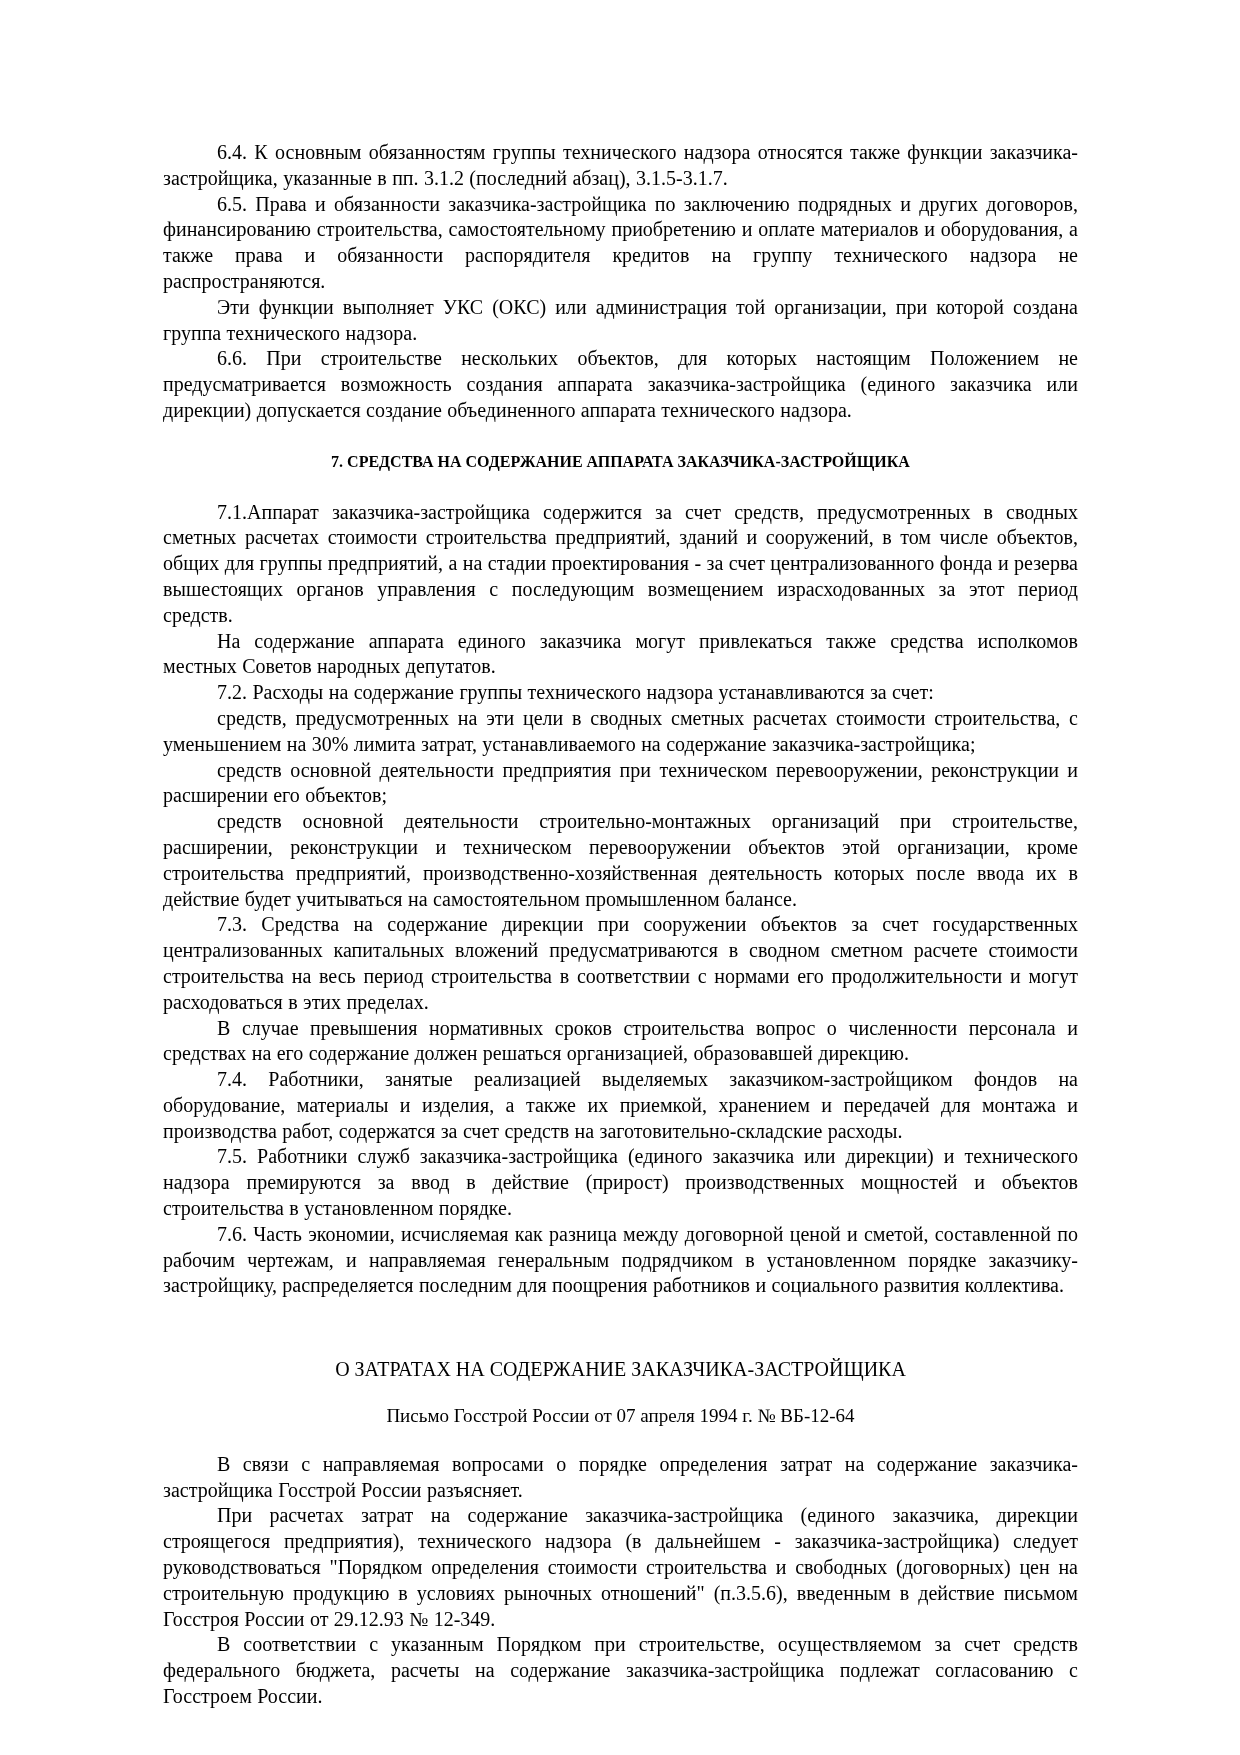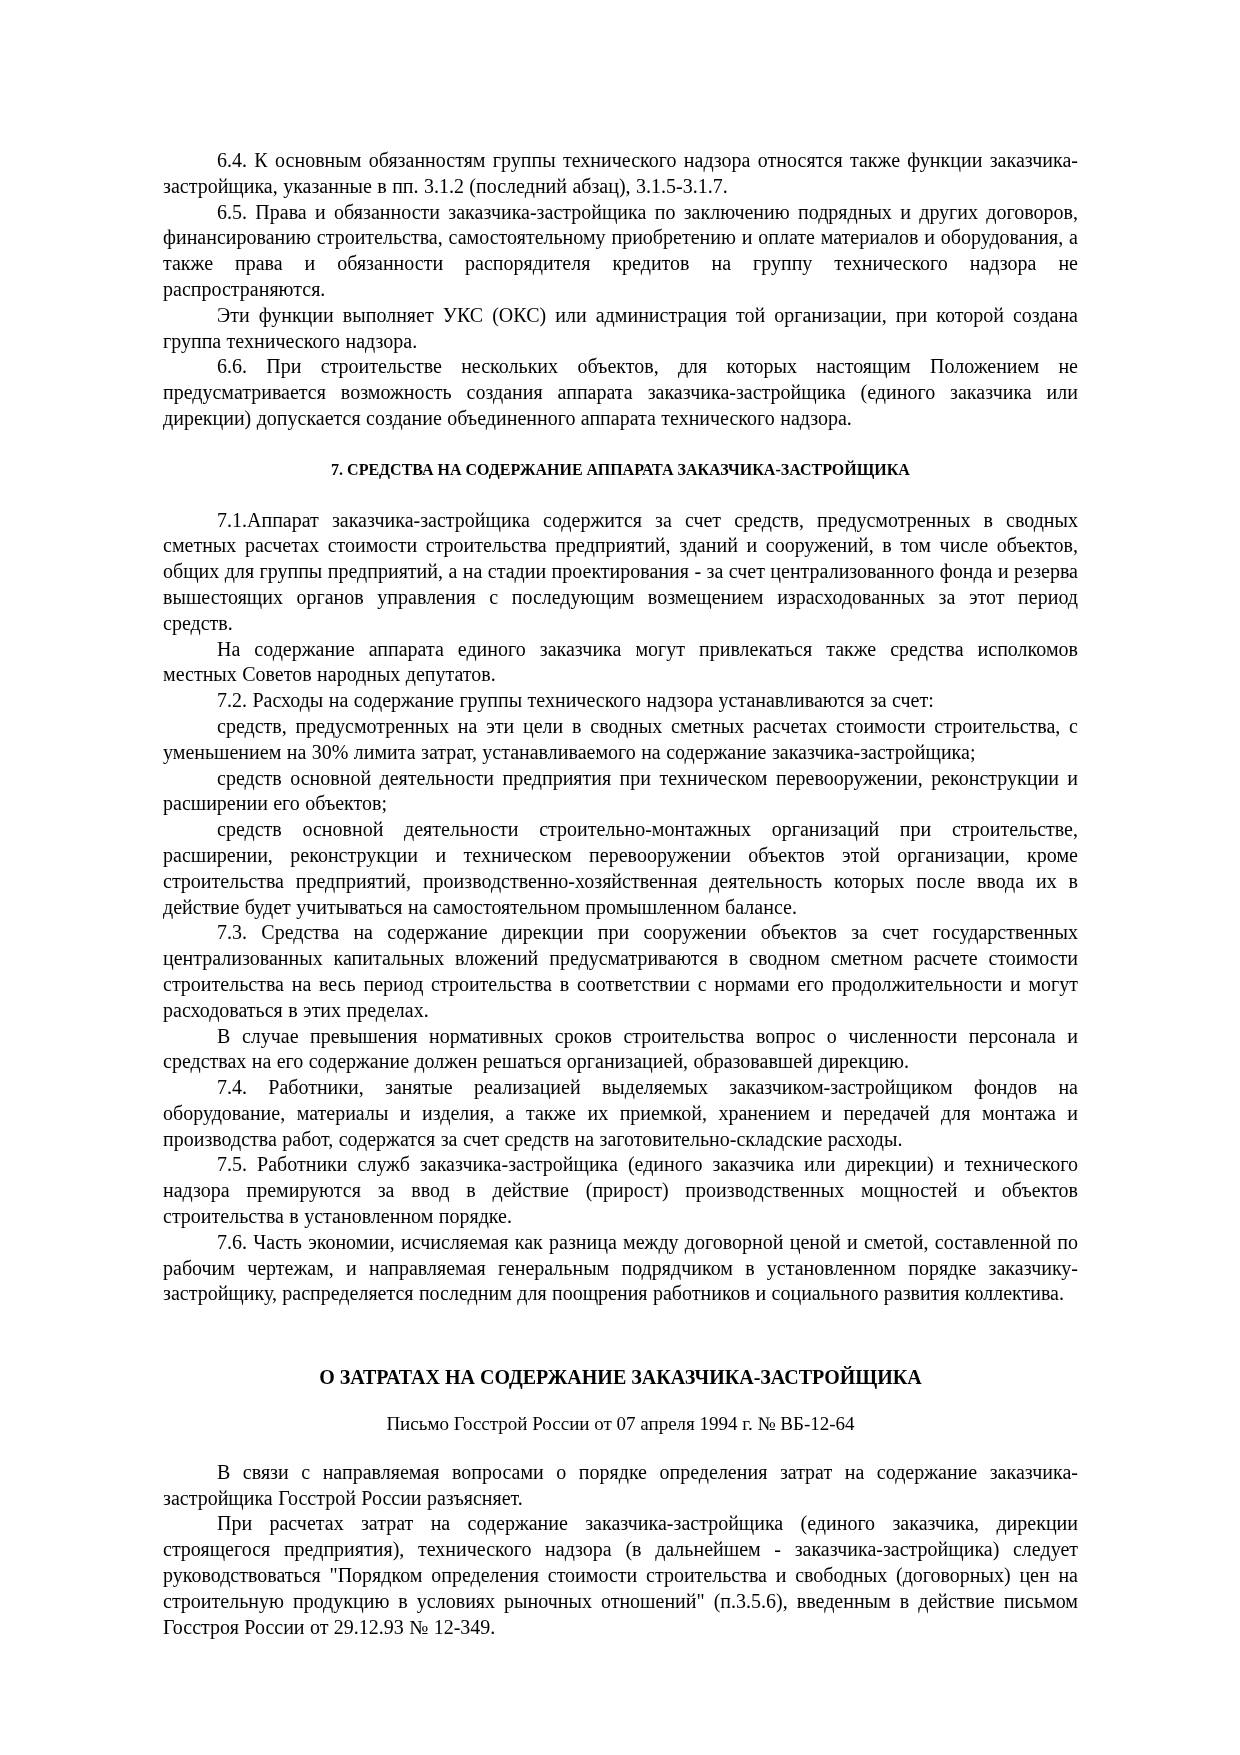--- a/index.html
+++ b/index.html
@@ -11,21 +11,21 @@
     width: 1240px;
     height: 1755px;
     position: relative;
     overflow: hidden;
     font-family: "Liberation Serif", serif;
     color: #000000;
   }
   .page {
     position: absolute;
     left: 163px;
-    top: 148px;
+    top: 140px;
     width: 915px;
   }
   .para {
     font-size: 20px;
     line-height: 25.8px;
     text-align: justify;
     text-indent: 54px;
     margin: 0;
     word-spacing: 0.02em;
   }
@@ -33,21 +33,21 @@
     font-size: 16px;
     line-height: 25.8px;
     font-weight: bold;
     text-align: center;
     text-indent: 0;
     margin: 25px 0 25px 0;
   }
   .h-caps {
     font-size: 20px;
     line-height: 25.8px;
-    font-weight: bold;
+    font-weight: normal;
     text-align: center;
     text-indent: 0;
     margin: 58px 0 0 0;
   }
   .h-sub {
     font-size: 19px;
     line-height: 25.8px;
     font-weight: normal;
     text-align: center;
     text-indent: 0;
@@ -71,13 +71,14 @@
   <p class="para">средств основной деятельности строительно-монтажных организаций при строительстве, расширении, реконструкции и техническом перевооружении объектов этой организации, кроме строительства предприятий, производственно-хозяйственная деятельность которых после ввода их в действие будет учитываться на самостоятельном промышленном балансе.</p>
   <p class="para">7.3. Средства на содержание дирекции при сооружении объектов за счет государственных централизованных капитальных вложений предусматриваются в сводном сметном расчете стоимости строительства на весь период строительства в соответствии с нормами его продолжительности и могут расходоваться в этих пределах.</p>
   <p class="para">В случае превышения нормативных сроков строительства вопрос о численности персонала и средствах на его содержание должен решаться организацией, образовавшей дирекцию.</p>
   <p class="para">7.4. Работники, занятые реализацией выделяемых заказчиком-застройщиком фондов на оборудование, материалы и изделия, а также их приемкой, хранением и передачей для монтажа и производства работ, содержатся за счет средств на заготовительно-складские расходы.</p>
   <p class="para">7.5. Работники служб заказчика-застройщика (единого заказчика или дирекции) и технического надзора премируются за ввод в действие (прирост) производственных мощностей и объектов строительства в установленном порядке.</p>
   <p class="para">7.6. Часть экономии, исчисляемая как разница между договорной ценой и сметой, составленной по рабочим чертежам, и направляемая генеральным подрядчиком в установленном порядке заказчику-застройщику, распределяется последним для поощрения работников и социального развития коллектива.</p>
   <p class="h-caps">О ЗАТРАТАХ НА СОДЕРЖАНИЕ ЗАКАЗЧИКА-ЗАСТРОЙЩИКА</p>
   <p class="h-sub">Письмо Госстрой России от 07 апреля 1994 г. № ВБ-12-64</p>
   <p class="para">В связи с направляемая вопросами о порядке определения затрат на содержание заказчика-застройщика Госстрой России разъясняет.</p>
   <p class="para">При расчетах затрат на содержание заказчика-застройщика (единого заказчика, дирекции строящегося предприятия), технического надзора (в дальнейшем - заказчика-застройщика) следует руководствоваться "Порядком определения стоимости строительства и свободных (договорных) цен на строительную продукцию в условиях рыночных отношений" (п.3.5.6), введенным в действие письмом Госстроя России от 29.12.93 № 12-349.</p>
+  <p class="para">В соответствии с указанным Порядком при строительстве, осуществляемом за счет средств федерального бюджета, расчеты на содержание заказчика-застройщика подлежат согласованию с Госстроем России.</p>
 </div>
 
 </body></html>

